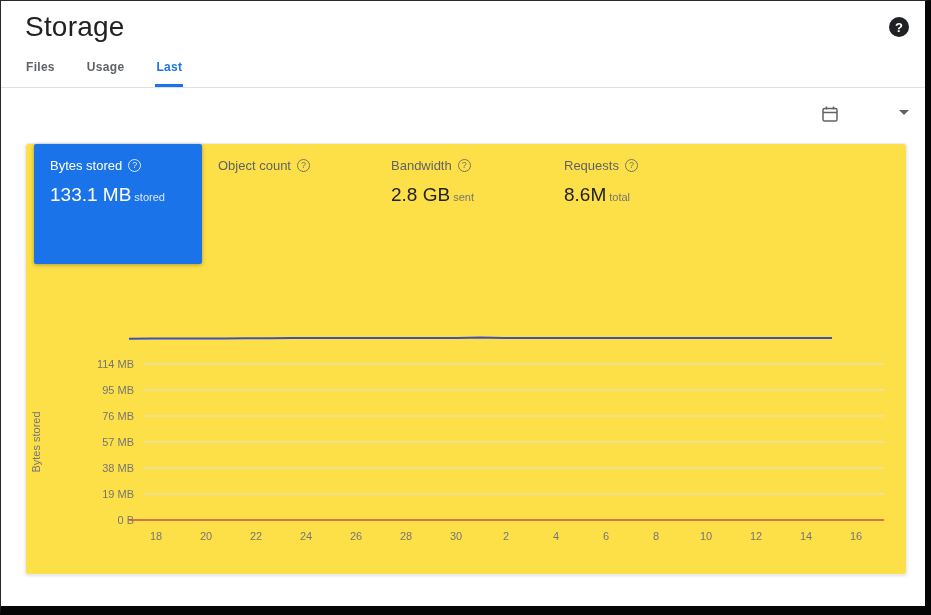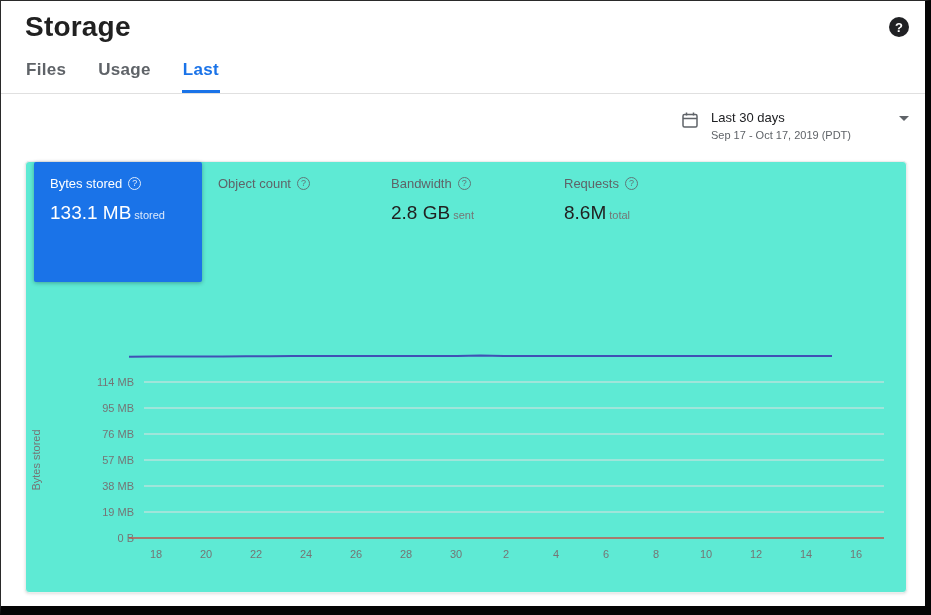--- a/index.html
+++ b/index.html
@@ -1,38 +1,38 @@
 <!DOCTYPE html>
 <html><head>
 <meta charset="utf-8">
 <style>
   *{box-sizing:border-box}
   body{margin:0;background:#000;font-family:"Liberation Sans",sans-serif;-webkit-font-smoothing:antialiased}
   .screen{width:931px;height:615px;background:#fff;border:1px solid #2a2a2a;border-right:6px solid #050505;border-bottom:9px solid #050505;overflow:hidden;position:relative}
 
   
   .hdr{display:flex;justify-content:space-between;align-items:flex-start;padding:10px 16px 0 24px}
-  .title{font-size:28px;font-weight:700;color:#212121;margin:0;letter-spacing:.2px}
+  .title{font-size:28px;font-weight:400;color:#212121;margin:0;letter-spacing:.2px}
   .help{width:20px;height:20px;border-radius:50%;background:#202124;color:#fff;font-size:13px;font-weight:700;display:flex;align-items:center;justify-content:center;margin-top:6px;cursor:pointer}
 
   
   .tabs{display:flex;gap:30px;padding:0 24px;border-bottom:1px solid #e0e0e0;margin-top:8px}
-  .tab{font-size:17px;font-weight:700;letter-spacing:.3px;color:#5f6368;padding:9px 1px 10px;border-bottom:3px solid transparent;cursor:pointer}
+  .tab{font-size:12px;font-weight:700;letter-spacing:.3px;color:#5f6368;padding:9px 1px 10px;border-bottom:3px solid transparent;cursor:pointer}
   .tab.active{color:#1a73e8;border-bottom-color:#1a73e8;padding-bottom:7px}
 
   
   .daterow{display:flex;justify-content:flex-end;padding:16px 12px 0 0}
   .dater{display:flex;align-items:flex-start;cursor:pointer}
   .cal{margin:1px 12px 0 0;flex:none}
   .dtext .sel{font-size:13px;color:#202124}
   .dtext .det{font-size:11px;color:#5f6368;margin-top:4px;white-space:nowrap}
   .caret{width:0;height:0;border-left:5px solid transparent;border-right:5px solid transparent;border-top:5px solid #5f6368;margin:6px 4px 0 48px}
 
   
-  .card{margin:20px 18px 0 24px;height:432px;border:1px solid #ececec;border-radius:4px;box-shadow:0 1px 3px rgba(0,0,0,.12);position:relative;background:#5eead4}
+  .card{margin:20px 18px 0 24px;height:432px;border:1px solid #ececec;border-radius:4px;box-shadow:0 1px 3px rgba(0,0,0,.12);position:relative;background:#fde047}
   .metrics{display:flex;align-items:flex-start;padding-left:8px}
   .metric{width:173px;padding:14px 16px;cursor:pointer}
   .mlabel{display:flex;align-items:center;gap:6px;font-size:13px;color:#5f6368;white-space:nowrap}
   .qc{width:13px;height:13px;border:1px solid currentColor;border-radius:50%;font-size:9px;line-height:1;display:inline-flex;align-items:center;justify-content:center;opacity:.85;flex:none}
   .mval{margin-top:11px;font-size:19px;color:#212121;white-space:nowrap}
   .munit{font-size:11px;color:#757575;margin-left:3px}
   .metric.selected{background:#1a73e8;width:168px;height:120px;border-radius:2px;box-shadow:0 1px 4px rgba(0,0,0,.3)}
   .metric.selected .mlabel,.metric.selected .mval{color:#fff}
   .metric.selected .munit{color:rgba(255,255,255,.85)}
 
@@ -57,24 +57,20 @@
   </nav>
 
   <div class="daterow">
     <div class="dater">
       <svg class="cal" width="18" height="18" viewBox="0 0 18 18">
         <rect x="2" y="3.5" width="14" height="12.5" rx="1.5" fill="none" stroke="#5f6368" stroke-width="1.5"></rect>
         <line x1="2" y1="7.5" x2="16" y2="7.5" stroke="#5f6368" stroke-width="1.5"></line>
         <line x1="5.5" y1="1.5" x2="5.5" y2="4.5" stroke="#5f6368" stroke-width="1.5"></line>
         <line x1="12.5" y1="1.5" x2="12.5" y2="4.5" stroke="#5f6368" stroke-width="1.5"></line>
       </svg>
-      <div class="dtext">
-        <div class="sel">Last 30 days</div>
-        <div class="det">Sep 17 - Oct 17, 2019 (PDT)</div>
-      </div>
       <div class="caret"></div>
     </div>
   </div>
 
   <div class="card">
     <div class="metrics">
 
       <div class="metric selected">
         <div class="mlabel">
           <span>Bytes stored</span>

